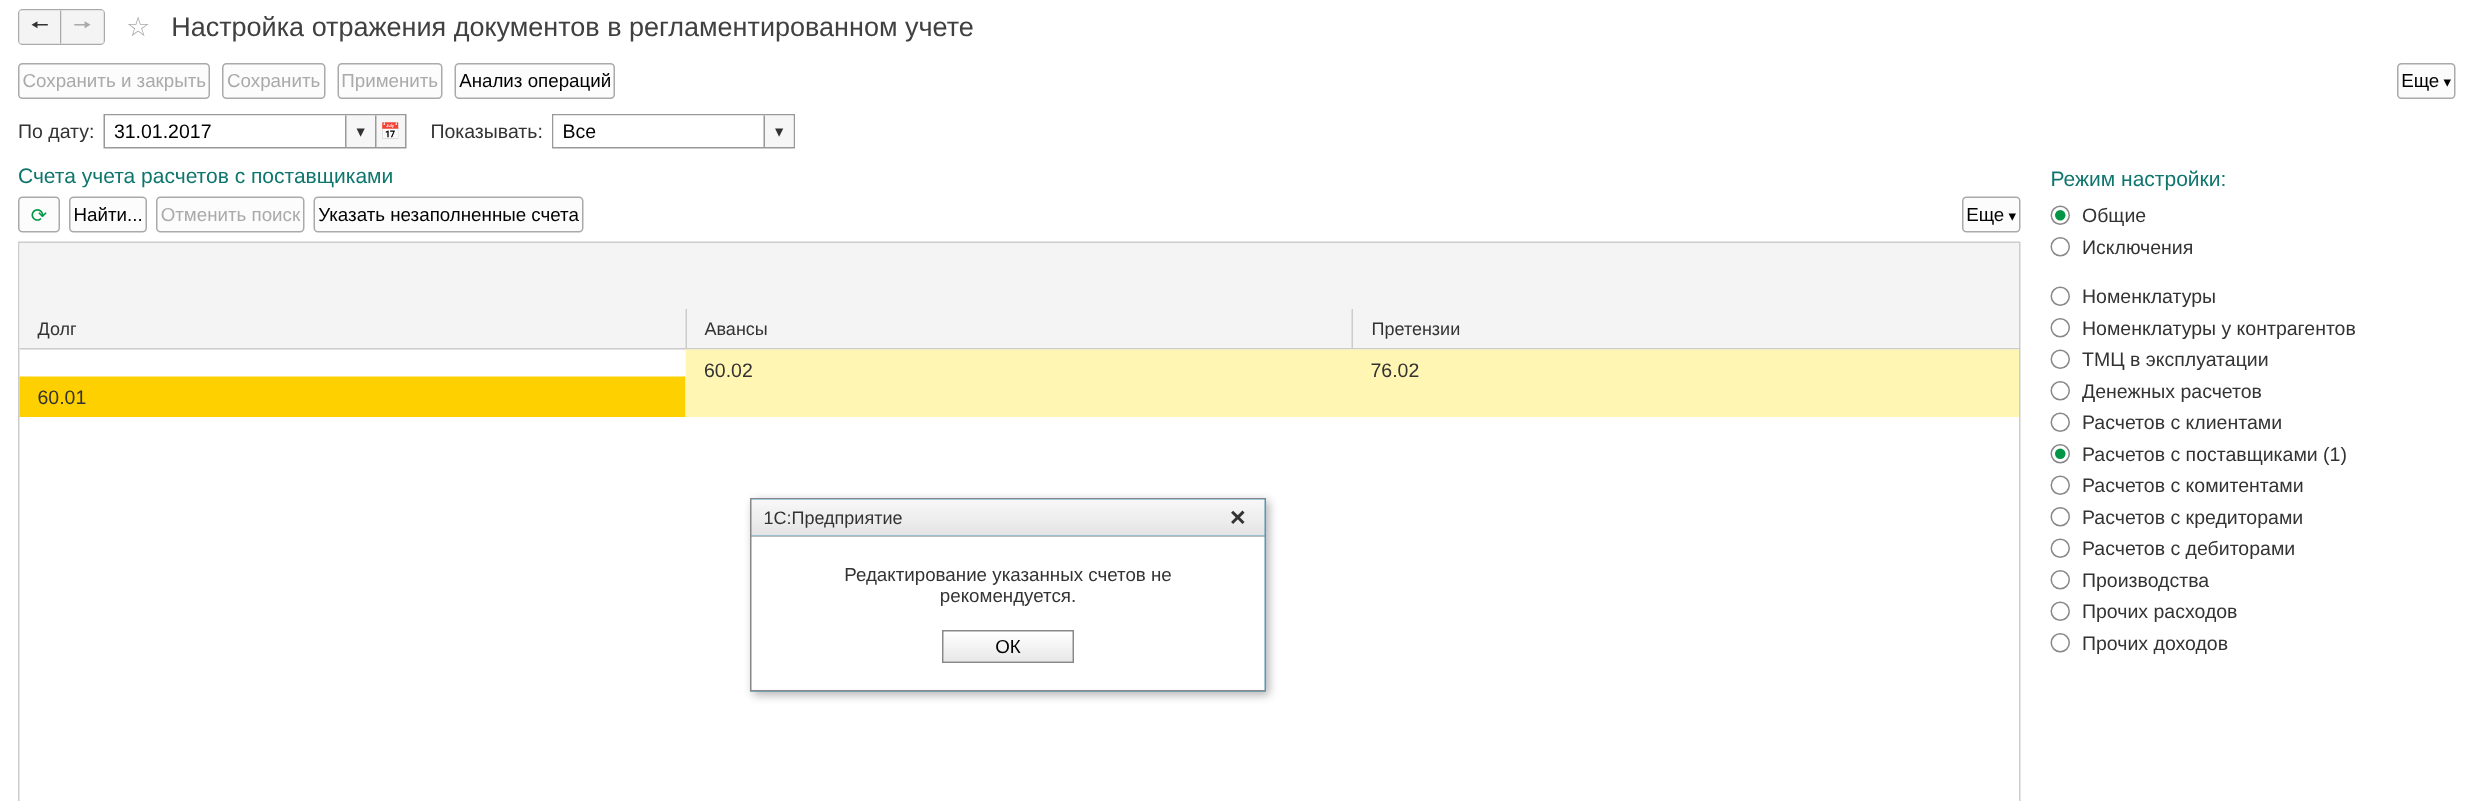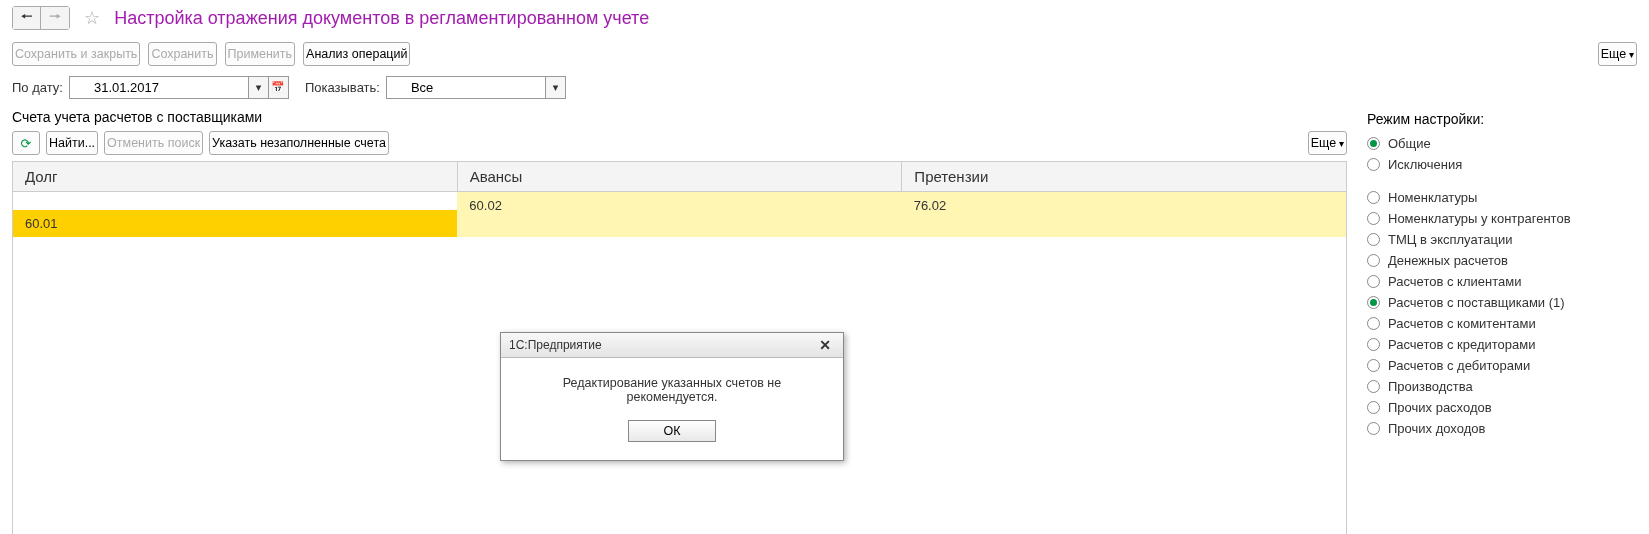--- a/index.html
+++ b/index.html
@@ -19,69 +19,69 @@
     padding: 6px 12px;
     gap: 8px;
   }
   .nav-btns { display: flex; gap: 0; border: 1px solid #aaa; border-radius: 3px; }
   .nav-btn {
     width: 28px; height: 22px; display: flex; align-items: center; justify-content: center;
     background: #f4f4f4; cursor: pointer; font-size: 14px;
   }
   .nav-btn:first-child { border-right: 1px solid #aaa; }
   .star-icon { font-size: 18px; color: #aaa; margin: 0 6px; }
-  .page-title { font-size: 18px; font-weight: 400; color: #a21caf; }
+  .page-title { font-size: 18px; font-weight: 400; color: #404040; }
 
   .toolbar {
     display: flex; align-items: center; padding: 6px 12px; gap: 8px;
   }
   .btn {
     padding: 4px 2px; border: 1px solid #aaa; background: #fcfcfc;
     font-size: 12.5px; border-radius: 3px; cursor: pointer;
     white-space: nowrap;
   }
   .btn.disabled { color: #aaa; cursor: default; }
   .btn.dropdown::after { content: " ▾"; font-size: 10px; }
   .toolbar-right { margin-left: auto; display: flex; gap: 6px; }
 
   .filter-row {
     display: flex; align-items: center; padding: 4px 12px; gap: 6px;
     font-size: 13px;
   }
   .lbl { white-space: nowrap; }
   .input-group { display: flex; border: 1px solid #999; }
   .input-group input {
-    border: none; padding: 3px 6px; font-size: 13px; width: 160px; outline: none; margin-left: 18px;
+    border: none; padding: 3px 6px; font-size: 13px; width: 160px; outline: none;
   }
   .input-group .sel { width: 140px; }
   .input-group .ibtn {
     width: 20px; border-left: 1px solid #999; display: flex; align-items: center;
     justify-content: center; background: #f6f6f6; cursor: pointer; font-size: 11px;
   }
 
   .main-layout {
     display: flex; padding: 0 12px; gap: 20px;
   }
   .left-col { flex: 1; min-width: 0; }
   .right-col { width: 270px; padding-top: 2px; }
 
-  .section-title { color: #000000; font-size: 14px; margin: 6px 0; }
+  .section-title { color: #0f766e; font-size: 14px; margin: 6px 0; }
 
   .sec-toolbar { display: flex; gap: 6px; align-items: center; margin-bottom: 6px; }
   .icon-btn {
     width: 28px; height: 24px; border: 1px solid #aaa; background: #fcfcfc;
     display: flex; align-items: center; justify-content: center; border-radius: 3px;
     cursor: pointer;
   }
   .sec-toolbar .right { margin-left: auto; }
 
   .grid { border: 1px solid #ccc; }
   .grid-header { display: flex; background: #f4f4f4; border-bottom: 1px solid #ccc; }
   .grid-header .cell {
-    flex: 1; padding: 6px 12px; border-right: 1px solid #ccc; font-size: 15px;
+    flex: 1; padding: 6px 12px; border-right: 1px solid #ccc; font-size: 12px; margin-top: 44px;
   }
   .grid-header .cell:last-child { border-right: none; }
   .grid-row { display: flex; }
   .grid-row .cell {
     flex: 1; padding: 6px 12px; font-size: 13px;
   }
   .cell.selected { background: #ffd000; margin-top: 18px; }
   .cell.other { background: #fff6b3; }
 
   .grid-body-space { height: 300px; }

